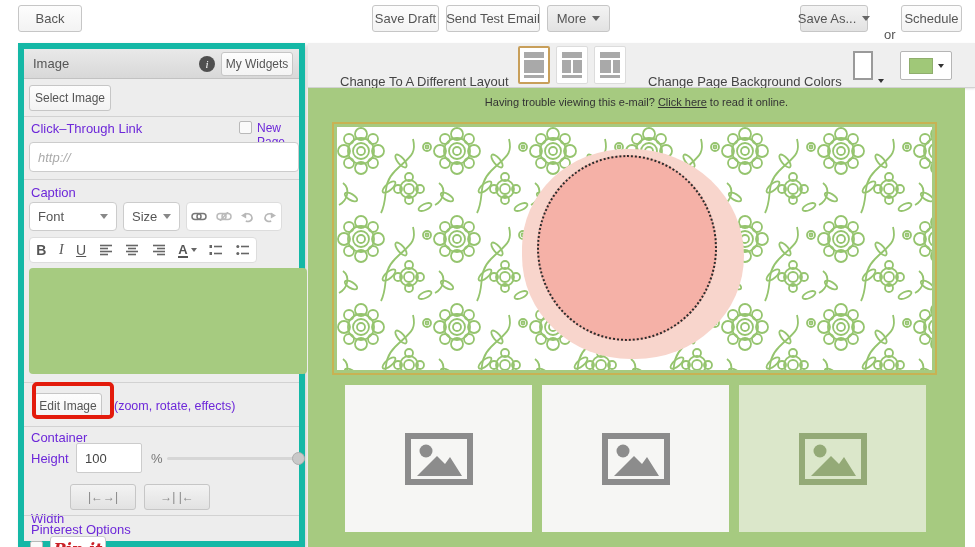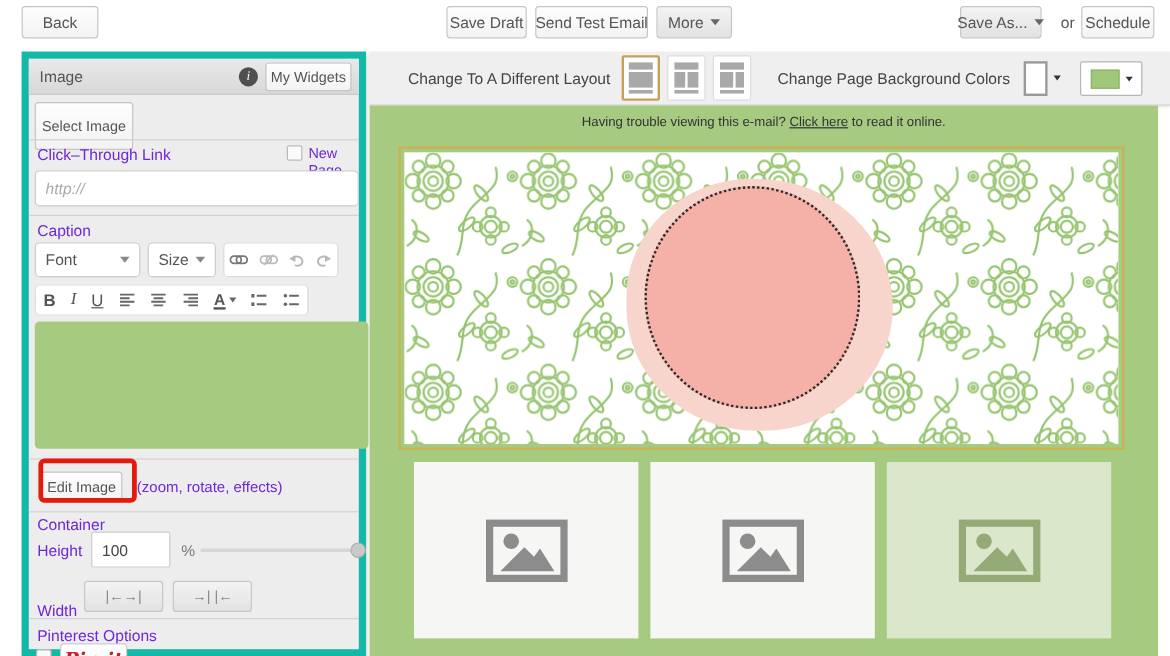--- a/index.html
+++ b/index.html
@@ -1,21 +1,21 @@
 <!DOCTYPE html>
 <html style="--email_background: #a6ca80; --caption_editor_background: #a6cb80; --image_frame_border: #c8b253; --pattern_line: #95c46e; --circle_fill: #f5b1a7; --blob_fill: #f8d5cc; --highlight_red: #e31b0c; --selected_layout_border: #c89f5a; --swatch_green: #a0c878; --swatch_white: #ffffff; --pinterest_red: #cb2027;"><head>
 <meta charset="utf-8">
 <style>
   * { margin:0; padding:0; box-sizing:border-box; }
   html,body { background:#fff; }
   .screen {
     position:relative; width:975px; height:547px; overflow:hidden;
     background:#fff; font-family:"Liberation Sans", sans-serif; color:#555;
   }
-  .abs { position:absolute; }
+  .abs { position:absolute;margin-top:16px; }
   
   .btn {
     position:absolute; display:flex; align-items:center; justify-content:center;
     border:1px solid #c6c6c6; border-radius:3px; background:linear-gradient(#fdfdfd,#f3f3f3);
     color:#555; font-size:13px; cursor:pointer; gap:6px; white-space:nowrap;
   }
   .btn-gray { background:linear-gradient(#f3f3f3,#e2e2e2); }
   .btn-sm { font-size:12px; }
   .caret { width:0; height:0; border-left:4px solid transparent; border-right:4px solid transparent; border-top:5px solid #666; display:inline-block; }
   .caret-sm { border-left-width:3.5px; border-right-width:3.5px; border-top-width:4.5px; border-top-color:#333; }
@@ -135,21 +135,21 @@
   <button class="btn" style="left:901px; top:5px; width:61px; height:27px;">Schedule</button>
 
   <div class="sidebar">
 
     <div class="sidebar-header">
       <span class="title">Image</span>
       <span class="info-circle">i</span>
       <button class="btn btn-sm" style="position:relative; width:72px; height:24px;">My Widgets</button>
     </div>
 
-    <button class="btn btn-sm" style="left:5px; top:36px; width:82px; height:40px;">Select Image</button>
+    <button class="btn btn-sm" style="left:5px; top:36px; width:82px; height:26px;">Select Image</button>
 
     <div class="divider" style="top:67px;"></div>
 
     <span class="side-label" style="left:7px; top:72px;">Click–Through Link</span>
     <span class="checkbox" style="left:215px; top:72px;"></span>
     <span class="side-label" style="left:233px; top:72px; font-size:12px;">New Page</span>
 
     <input class="text-input" style="left: 5px; top: 93px; width: 270px; height: 30px;" placeholder="http://">
 
     <div class="divider" style="top:130px;"></div>
@@ -266,21 +266,21 @@
     <div class="divider" style="top:377px;"></div>
 
     <span class="side-label" style="left:7px; top:381px;">Container</span>
 
     <span class="side-label" style="left:7px; top:402px;">Height</span>
     <input class="text-input" style="left: 52px; top: 394px; width: 66px; height: 30px; border-radius: 2px;" value="100">
     <span class="side-label" style="left:127px; top:402px; color:#777;">%</span>
     <div class="slider-track" style="left:143px; top:408px; width:134px;"></div>
     <div class="slider-handle" style="left:268px; top:403px;"></div>
 
-    <span class="side-label" style="left:7px; top:452px;">Width</span>
+    <span class="side-label" style="left:7px; top:462px;">Width</span>
     <button class="btn btn-gray btn-sm" style="left:46px; top:435px; width:66px; height:26px; color:#888;">|←→|</button>
     <button class="btn btn-gray btn-sm" style="left:120px; top:435px; width:66px; height:26px; color:#888;">→| |←</button>
 
     <div class="divider" style="top:466px;"></div>
 
     <span class="side-label" style="left:7px; top:473px;">Pinterest Options</span>
     <span class="checkbox" style="left:6px; top:492px;"></span>
     <button class="pinit-btn" style="left:26px; top:487px; width:56px; height:26px;">Pin it</button>
   </div>
 

